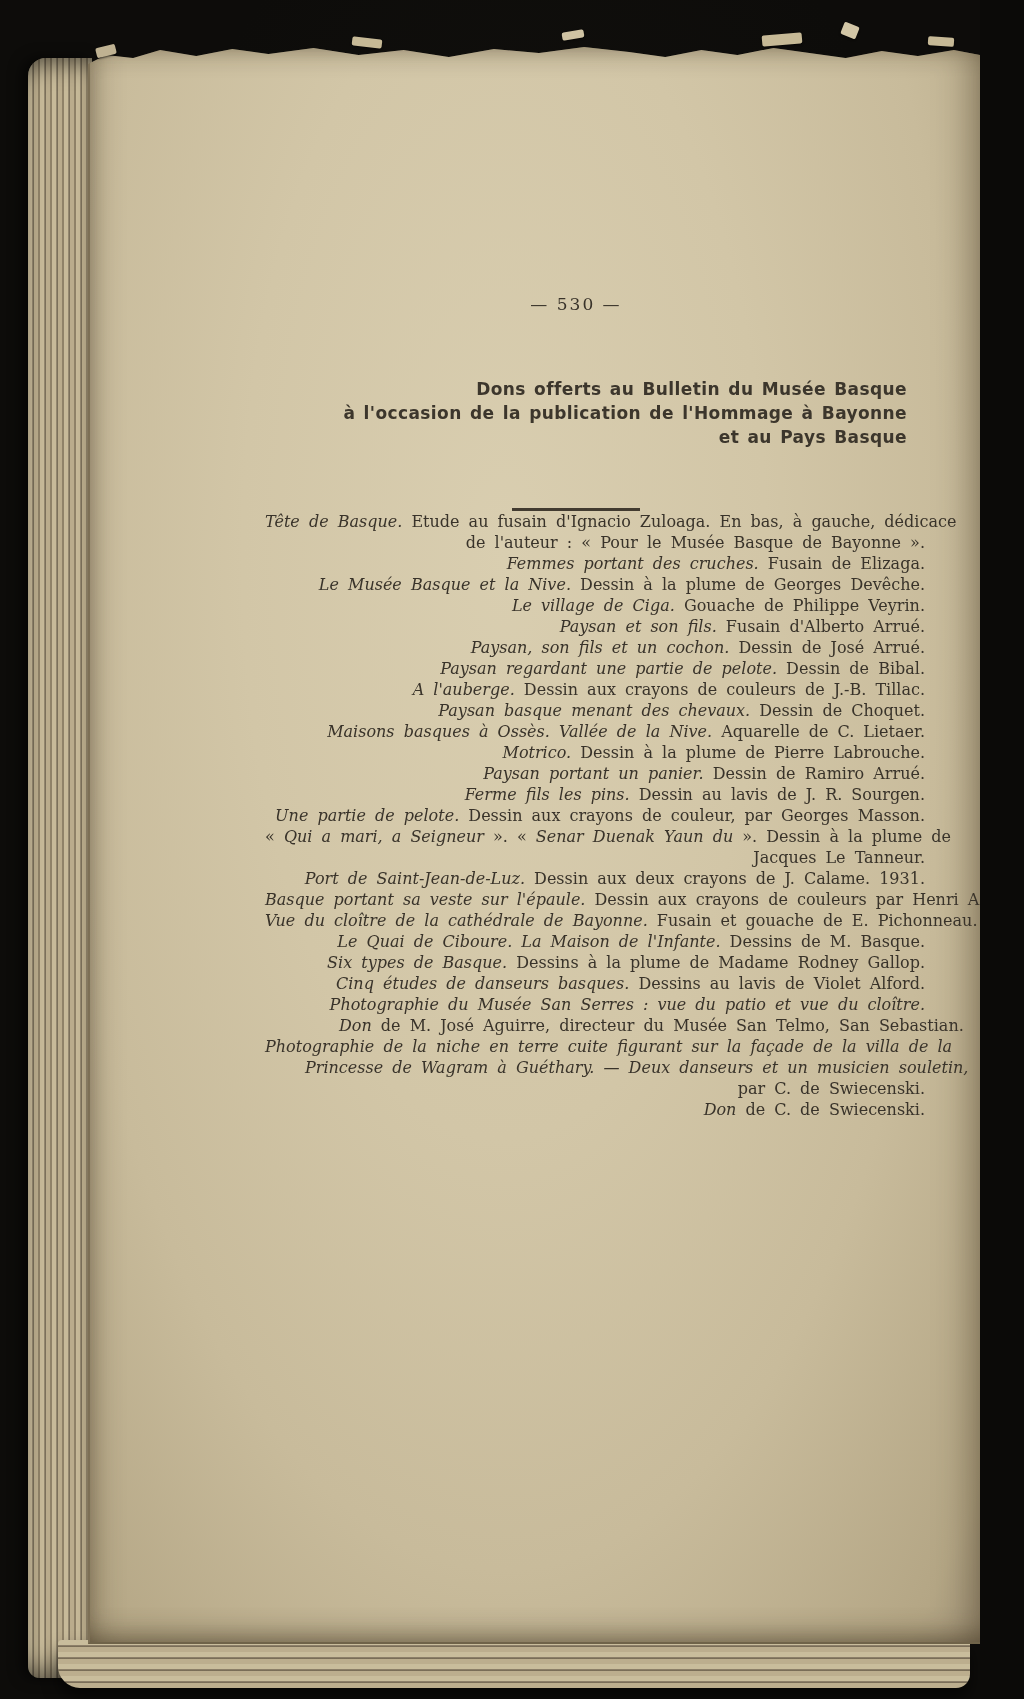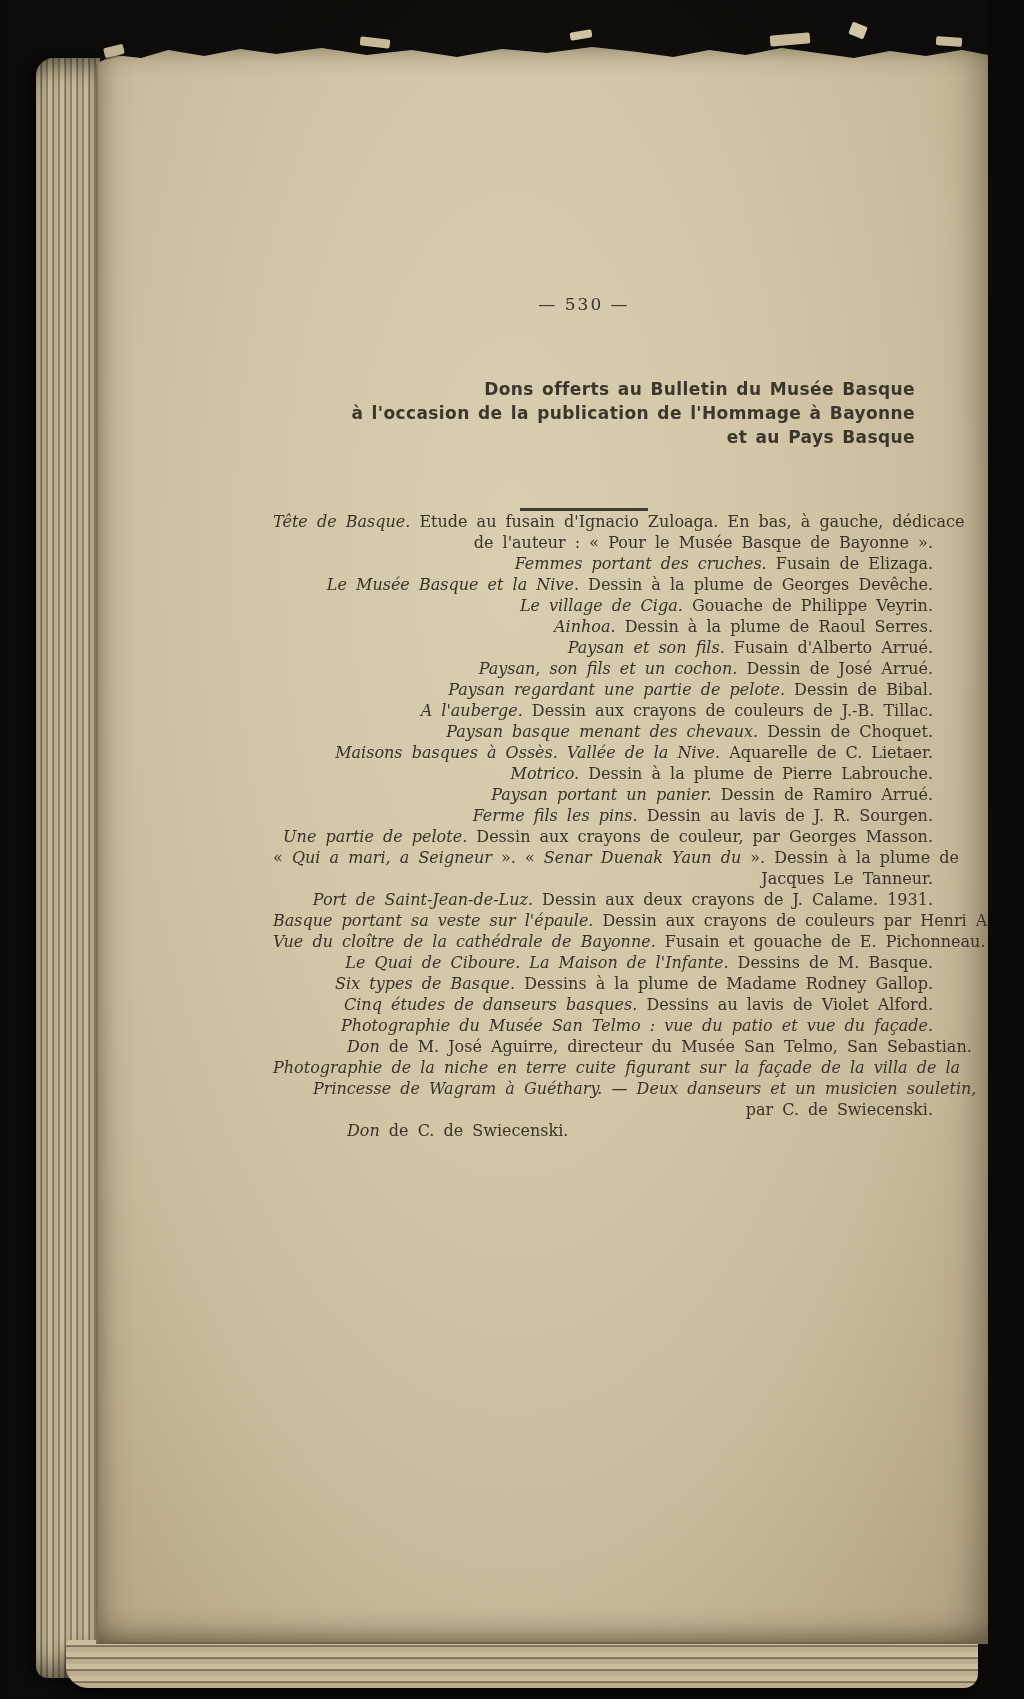--- a/index.html
+++ b/index.html
@@ -8,21 +8,20 @@
     font-family:"DejaVu Serif", serif;
     background:#0b0a08;
     overflow:hidden;
   }
   .scene{
     position:relative;width:980px;height:1699px;
     background:
       radial-gradient(ellipse at 55% 40%, rgba(40,36,28,.25) 0%, rgba(0,0,0,0) 60%),
       #0d0c0a;
     overflow:hidden;
-    margin-left:8px;
   }
   
   .page-stack{
     position:absolute;left:28px;top:58px;width:64px;height:1620px;
     background:repeating-linear-gradient(90deg,
       #c7ba99 0px,#c7ba99 4px,
       #a1947a 4px,#6e6450 6px,
       #baac8c 6px,#baac8c 10px,
       #8f8268 10px,#8f8268 12px);
     border-radius:18px 0 0 12px;
@@ -94,20 +93,21 @@
     position:absolute;top:467px;left:0;width:660px;
     font-size:16px;line-height:21px;word-spacing:4px;
   }
   .entry{
     white-space:pre;
     padding-left:40px;text-indent:-40px;text-align:right;
   }
   .entry-note{
     white-space:pre;
     margin-left:74px;
+    text-align:right;
   }
   .italic{font-style:italic;}
   .roman{font-style:normal;}
 </style>
 </head>
 <body>
 
 <div class="scene">
   <div class="page-stack"></div>
   <div class="bottom-pages"></div>
@@ -121,40 +121,39 @@
         <div>à l'occasion de la publication de l'Hommage à Bayonne</div>
         <div>et au Pays Basque</div>
       </div>
       <div class="rule"></div>
       <div class="entries" id="entries">
           <div class="entry"><span class="italic">Tête de Basque.</span><span class="roman"> Etude au fusain d'Ignacio Zuloaga. En bas, à gauche, dédicace
 de l'auteur : « Pour le Musée Basque de Bayonne ».</span></div>
           <div class="entry"><span class="italic">Femmes portant des cruches.</span><span class="roman"> Fusain de Elizaga.</span></div>
           <div class="entry"><span class="italic">Le Musée Basque et la Nive.</span><span class="roman"> Dessin à la plume de Georges Devêche.</span></div>
           <div class="entry"><span class="italic">Le village de Ciga.</span><span class="roman"> Gouache de Philippe Veyrin.</span></div>
-          <div class="entry"><span class="italic">Ainhoa.</span><span class="roman"> Dessin à la plume de Raoul Serres.</span></div>
           <div class="entry"><span class="italic">Paysan et son fils.</span><span class="roman"> Fusain d'Alberto Arrué.</span></div>
           <div class="entry"><span class="italic">Paysan, son fils et un cochon.</span><span class="roman"> Dessin de José Arrué.</span></div>
           <div class="entry"><span class="italic">Paysan regardant une partie de pelote.</span><span class="roman"> Dessin de Bibal.</span></div>
           <div class="entry"><span class="italic">A l'auberge.</span><span class="roman"> Dessin aux crayons de couleurs de J.-B. Tillac.</span></div>
           <div class="entry"><span class="italic">Paysan basque menant des chevaux.</span><span class="roman"> Dessin de Choquet.</span></div>
           <div class="entry"><span class="italic">Maisons basques à Ossès. Vallée de la Nive.</span><span class="roman"> Aquarelle de C. Lietaer.</span></div>
           <div class="entry"><span class="italic">Motrico.</span><span class="roman"> Dessin à la plume de Pierre Labrouche.</span></div>
           <div class="entry"><span class="italic">Paysan portant un panier.</span><span class="roman"> Dessin de Ramiro Arrué.</span></div>
           <div class="entry"><span class="italic">Ferme fils les pins.</span><span class="roman"> Dessin au lavis de J. R. Sourgen.</span></div>
           <div class="entry"><span class="italic">Une partie de pelote.</span><span class="roman"> Dessin aux crayons de couleur, par Georges Masson.</span></div>
           <div class="entry"><span class="roman">« </span><span class="italic">Qui a mari, a Seigneur</span><span class="roman"> ». « </span><span class="italic">Senar Duenak Yaun du</span><span class="roman"> ». Dessin à la plume de
 Jacques Le Tanneur.</span></div>
           <div class="entry"><span class="italic">Port de Saint-Jean-de-Luz.</span><span class="roman"> Dessin aux deux crayons de J. Calame. 1931.</span></div>
           <div class="entry"><span class="italic">Basque portant sa veste sur l'épaule.</span><span class="roman"> Dessin aux crayons de couleurs par Henri A. Zo.</span></div>
           <div class="entry"><span class="italic">Vue du cloître de la cathédrale de Bayonne.</span><span class="roman"> Fusain et gouache de E. Pichonneau.</span></div>
           <div class="entry"><span class="italic">Le Quai de Ciboure. La Maison de l'Infante.</span><span class="roman"> Dessins de M. Basque.</span></div>
           <div class="entry"><span class="italic">Six types de Basque.</span><span class="roman"> Dessins à la plume de Madame Rodney Gallop.</span></div>
           <div class="entry"><span class="italic">Cinq études de danseurs basques.</span><span class="roman"> Dessins au lavis de Violet Alford.</span></div>
-          <div class="entry"><span class="italic">Photographie du Musée San Telmo : vue du patio et vue du façade.</span></div>
+          <div class="entry"><span class="italic">Photographie du Musée San Serres : vue du patio et vue du cloître.</span></div>
           <div class="entry-note"><span class="italic">Don</span><span class="roman"> de M. José Aguirre, directeur du Musée San Telmo, San Sebastian.</span></div>
           <div class="entry"><span class="italic">Photographie de la niche en terre cuite figurant sur la façade de la villa de la
 Princesse de Wagram à Guéthary. — Deux danseurs et un musicien souletin,
 </span><span class="roman">par C. de Swiecenski.</span></div>
           <div class="entry-note"><span class="italic">Don</span><span class="roman"> de C. de Swiecenski.</span></div>
         </div>
     </div>
   </div>
 
   <div class="speck s1"></div>

